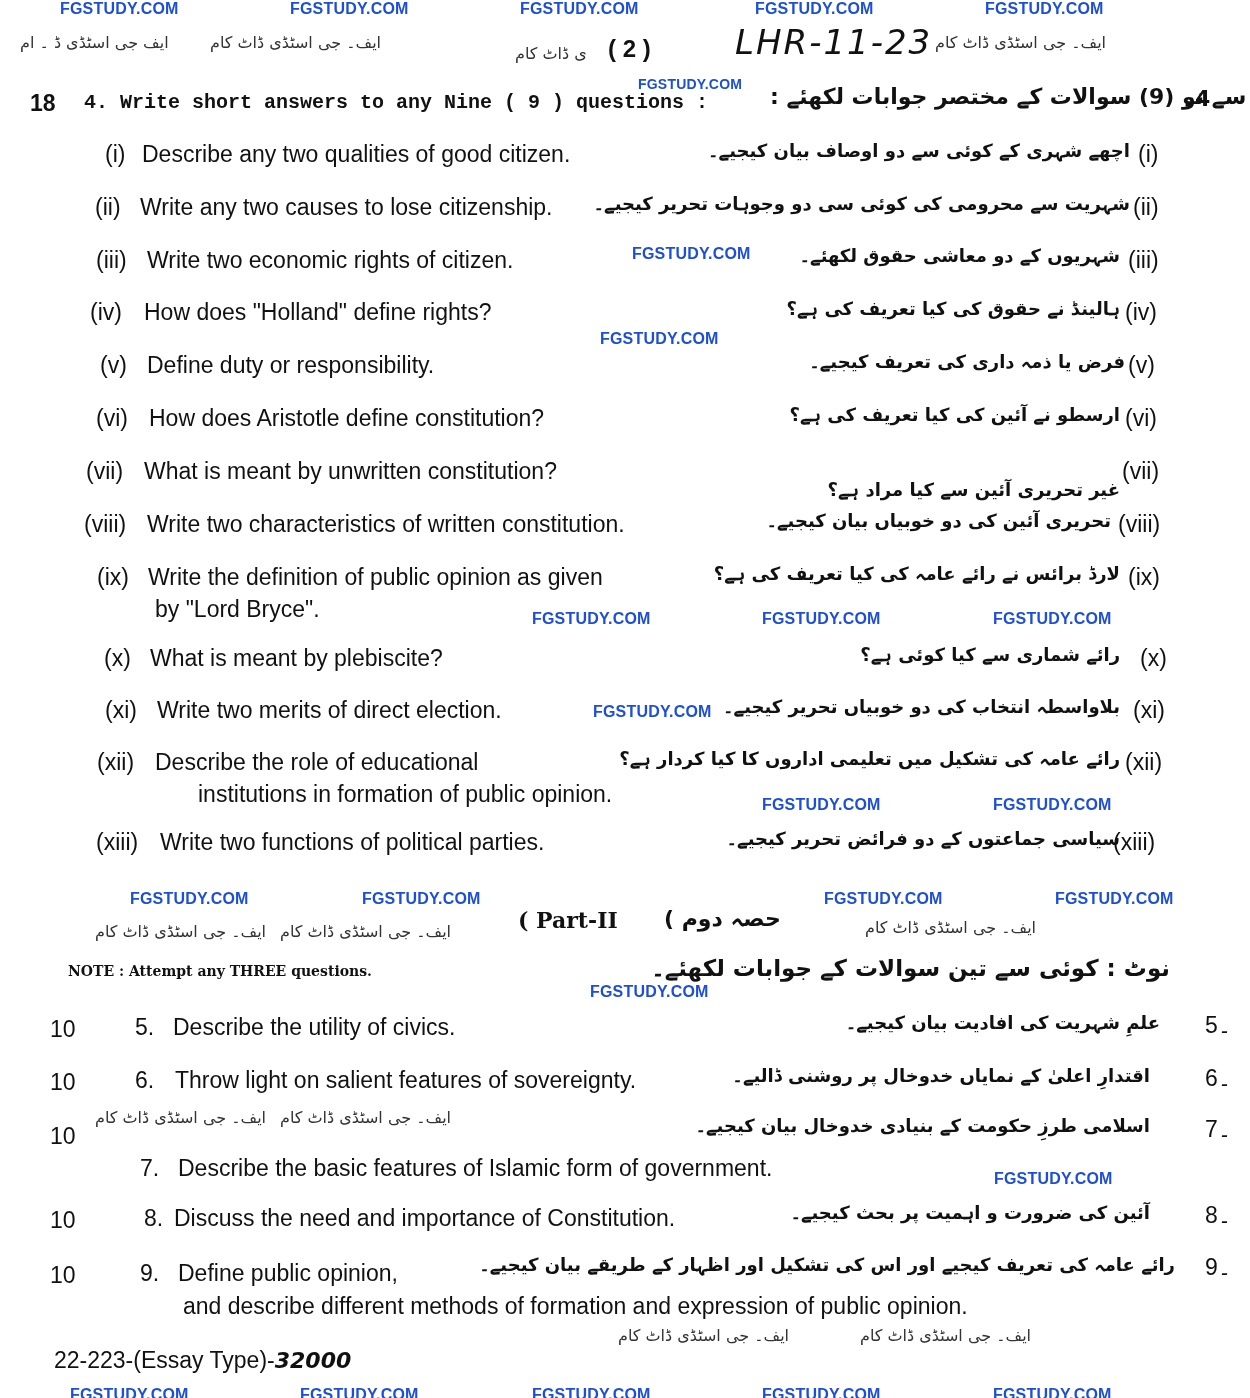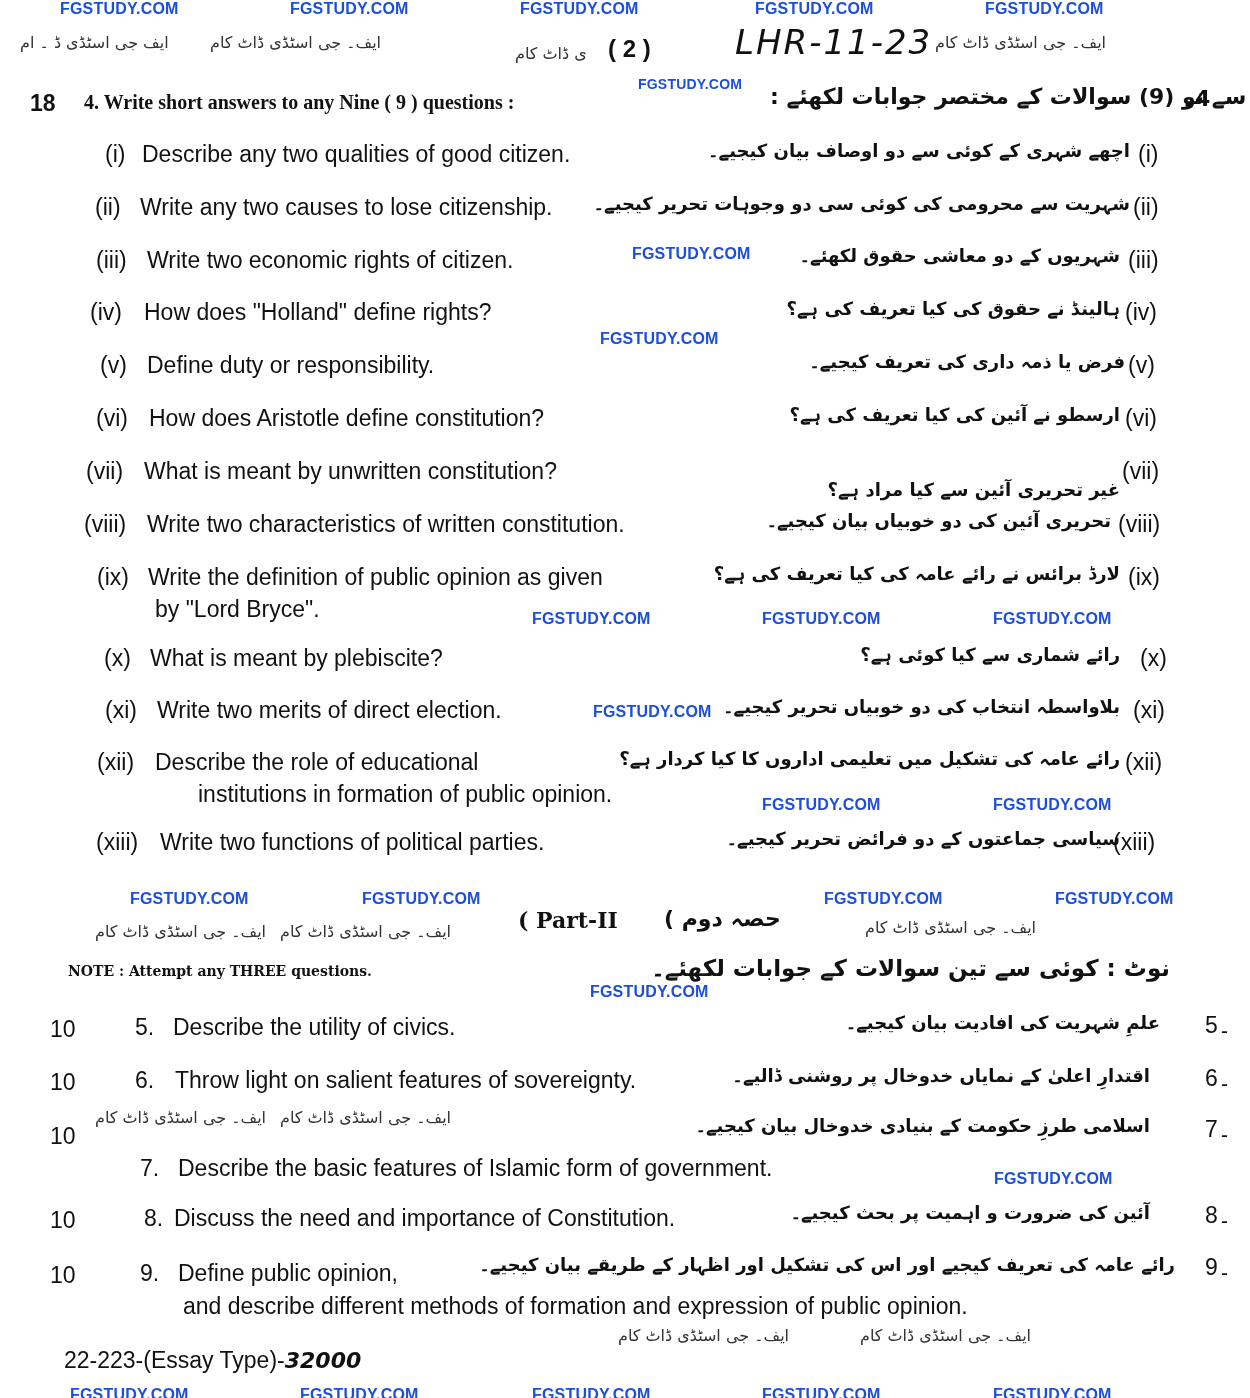--- a/index.html
+++ b/index.html
@@ -3,21 +3,21 @@
 <meta charset="utf-8">
 <style>
   html, body { margin: 0; padding: 0; background: #ffffff; }
   body { width: 1250px; height: 1398px; position: relative; overflow: hidden; color: #111; font-family: "Liberation Sans", sans-serif; }
   .abs { position: absolute; white-space: nowrap; }
   .wm { font-family: "Liberation Sans", sans-serif; font-weight: bold; font-size: 16px; color: #1d4ed8; letter-spacing: 0.2px; }
   .wm-ur { font-family: "DejaVu Sans", sans-serif; font-size: 16px; color: #333; direction: rtl; }
   .en { font-family: "Liberation Sans", sans-serif; font-size: 23px; color: #111; }
   .ur { font-family: "DejaVu Sans", sans-serif; font-size: 18px; color: #111; direction: rtl; unicode-bidi: plaintext; font-weight: bold; }
   .num { font-family: "Liberation Sans", sans-serif; font-size: 23px; color: #111; }
-  .head { font-family: Liberation Serif, serif; font-size: 20px; font-weight: bold; }
+  .head { font-family: Liberation Mono, monospace; font-size: 20px; font-weight: bold; }
   .serif-b { font-family: "DejaVu Serif", serif; font-weight: bold; font-size: 14px; }
   .hand { font-family: "DejaVu Sans", sans-serif; font-style: italic; font-size: 34px; letter-spacing: 2px; color: #111; }
   .marks { font-family: "Liberation Sans", sans-serif; font-size: 23px; font-weight: bold; }
 </style>
 </head>
 <body>
 
 <div class="abs wm" style="left:60px;top:0px;">FGSTUDY.COM</div>
 <div class="abs wm" style="left:290px;top:0px;">FGSTUDY.COM</div>
 <div class="abs wm" style="left:520px;top:0px;">FGSTUDY.COM</div>
@@ -163,21 +163,21 @@
 <div class="abs num" style="left:50px;top:1262px;">10</div>
 <div class="abs en" style="left:140px;top:1260px;">9.</div>
 <div class="abs en" style="left:178px;top:1260px;">Define public opinion,</div>
 <div class="abs ur" style="right:75px;top:1254px;">رائے عامہ کی تعریف کیجیے اور اس کی تشکیل اور اظہار کے طریقے بیان کیجیے۔</div>
 <div class="abs en" style="left:1205px;top:1254px;">9۔</div>
 <div class="abs en" style="left:183px;top:1293px;">and describe different methods of formation and expression of public opinion.</div>
 
 <div class="abs wm-ur" style="left:618px;top:1326px;">ایف۔ جی اسٹڈی ڈاٹ کام</div>
 <div class="abs wm-ur" style="left:860px;top:1326px;">ایف۔ جی اسٹڈی ڈاٹ کام</div>
 
-<div class="abs en" style="left:64px;top:1347px;font-size:23px;">
+<div class="abs en" style="left:54px;top:1347px;font-size:23px;">
   <span>22-223-(Essay Type)-</span><span class="hand" style="font-size:22px;font-weight:bold;letter-spacing:0;">32000</span>
 </div>
 
 <div class="abs wm" style="left:70px;top:1386px;">FGSTUDY.COM</div>
 <div class="abs wm" style="left:300px;top:1386px;">FGSTUDY.COM</div>
 <div class="abs wm" style="left:532px;top:1386px;">FGSTUDY.COM</div>
 <div class="abs wm" style="left:762px;top:1386px;">FGSTUDY.COM</div>
 <div class="abs wm" style="left:993px;top:1386px;">FGSTUDY.COM</div>
 
 </body></html>

